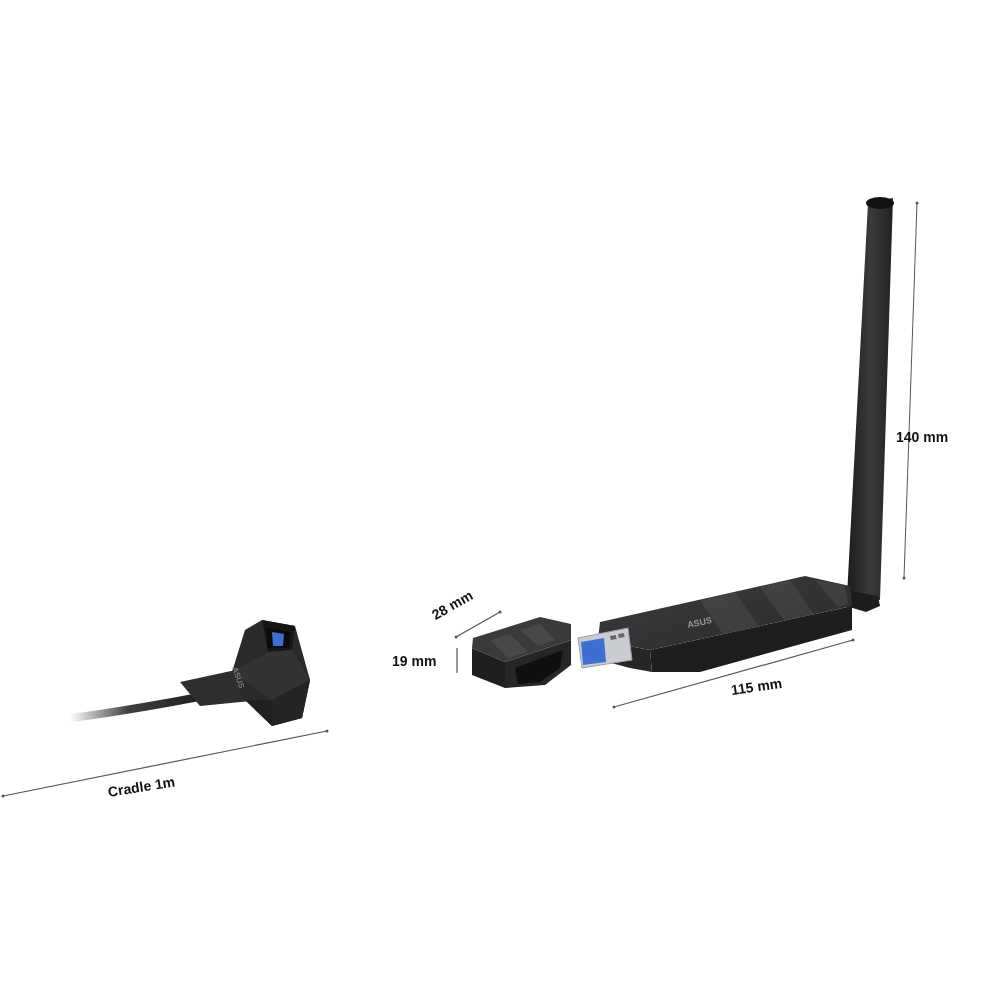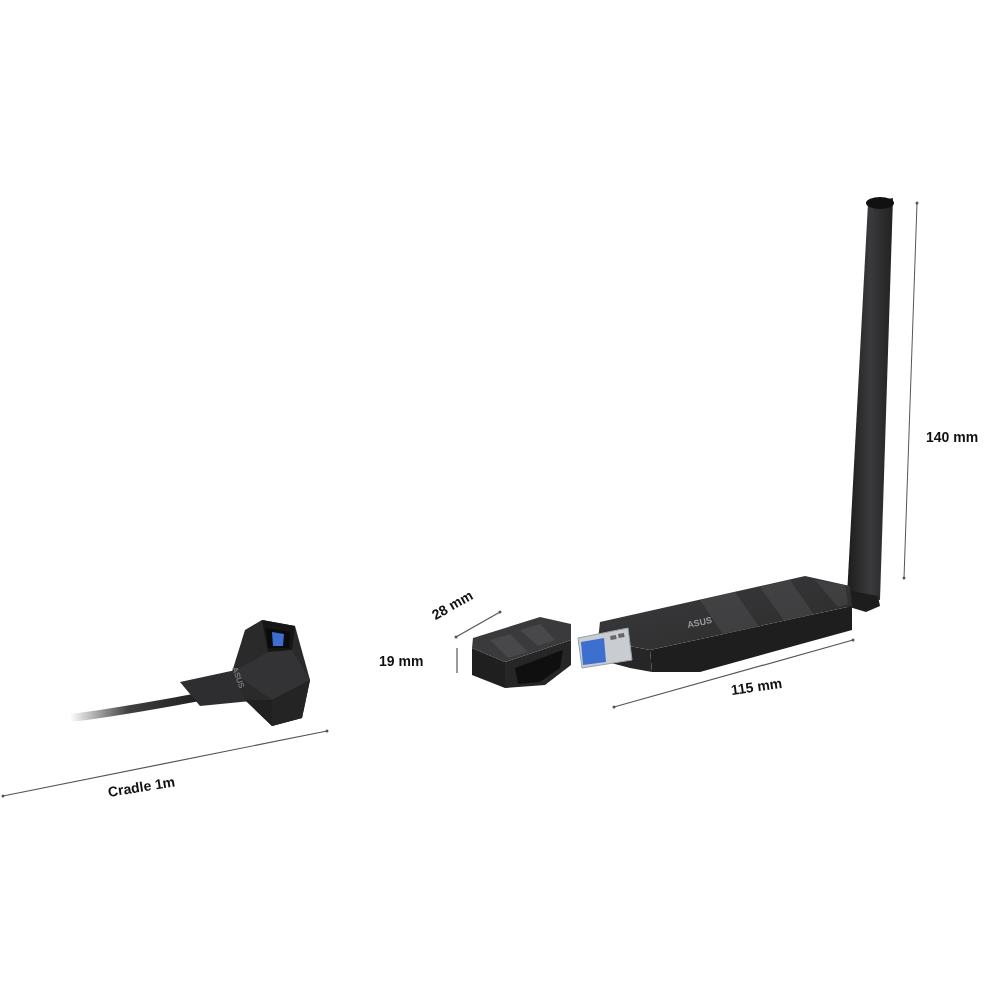--- a/index.html
+++ b/index.html
@@ -112,23 +112,23 @@
       <text x="232" y="668" font-family="Liberation Sans, sans-serif" font-size="8" font-weight="700" fill="#7a7a7c" transform="rotate(70 232 668)">ASUS</text>
     </g>
 
     <g>
       <line x1="3" y1="796" x2="327" y2="731" stroke="#555" stroke-width="1.2"></line>
       <circle cx="3" cy="796" r="1.5" fill="#555"></circle>
       <circle cx="327" cy="731" r="1.5" fill="#555"></circle>
     </g>
   </svg>
 
-  <div class="label" style="left:926px; top:429px;">140 mm</div>
+  <div class="label" style="left:896px; top:429px;">140 mm</div>
 
   <div class="label" style="left:731px; top:682px; transform: rotate(-8deg);">115 mm</div>
 
   <div class="label" style="left:433px; top:608px; transform: rotate(-30deg);">28 mm</div>
 
-  <div class="label" style="left:379px; top:653px;">19 mm</div>
+  <div class="label" style="left:392px; top:653px;">19 mm</div>
 
   <div class="label" style="left:108px; top:784px; transform: rotate(-9deg);">Cradle 1m</div>
 
 </div>
 
 </body></html>

